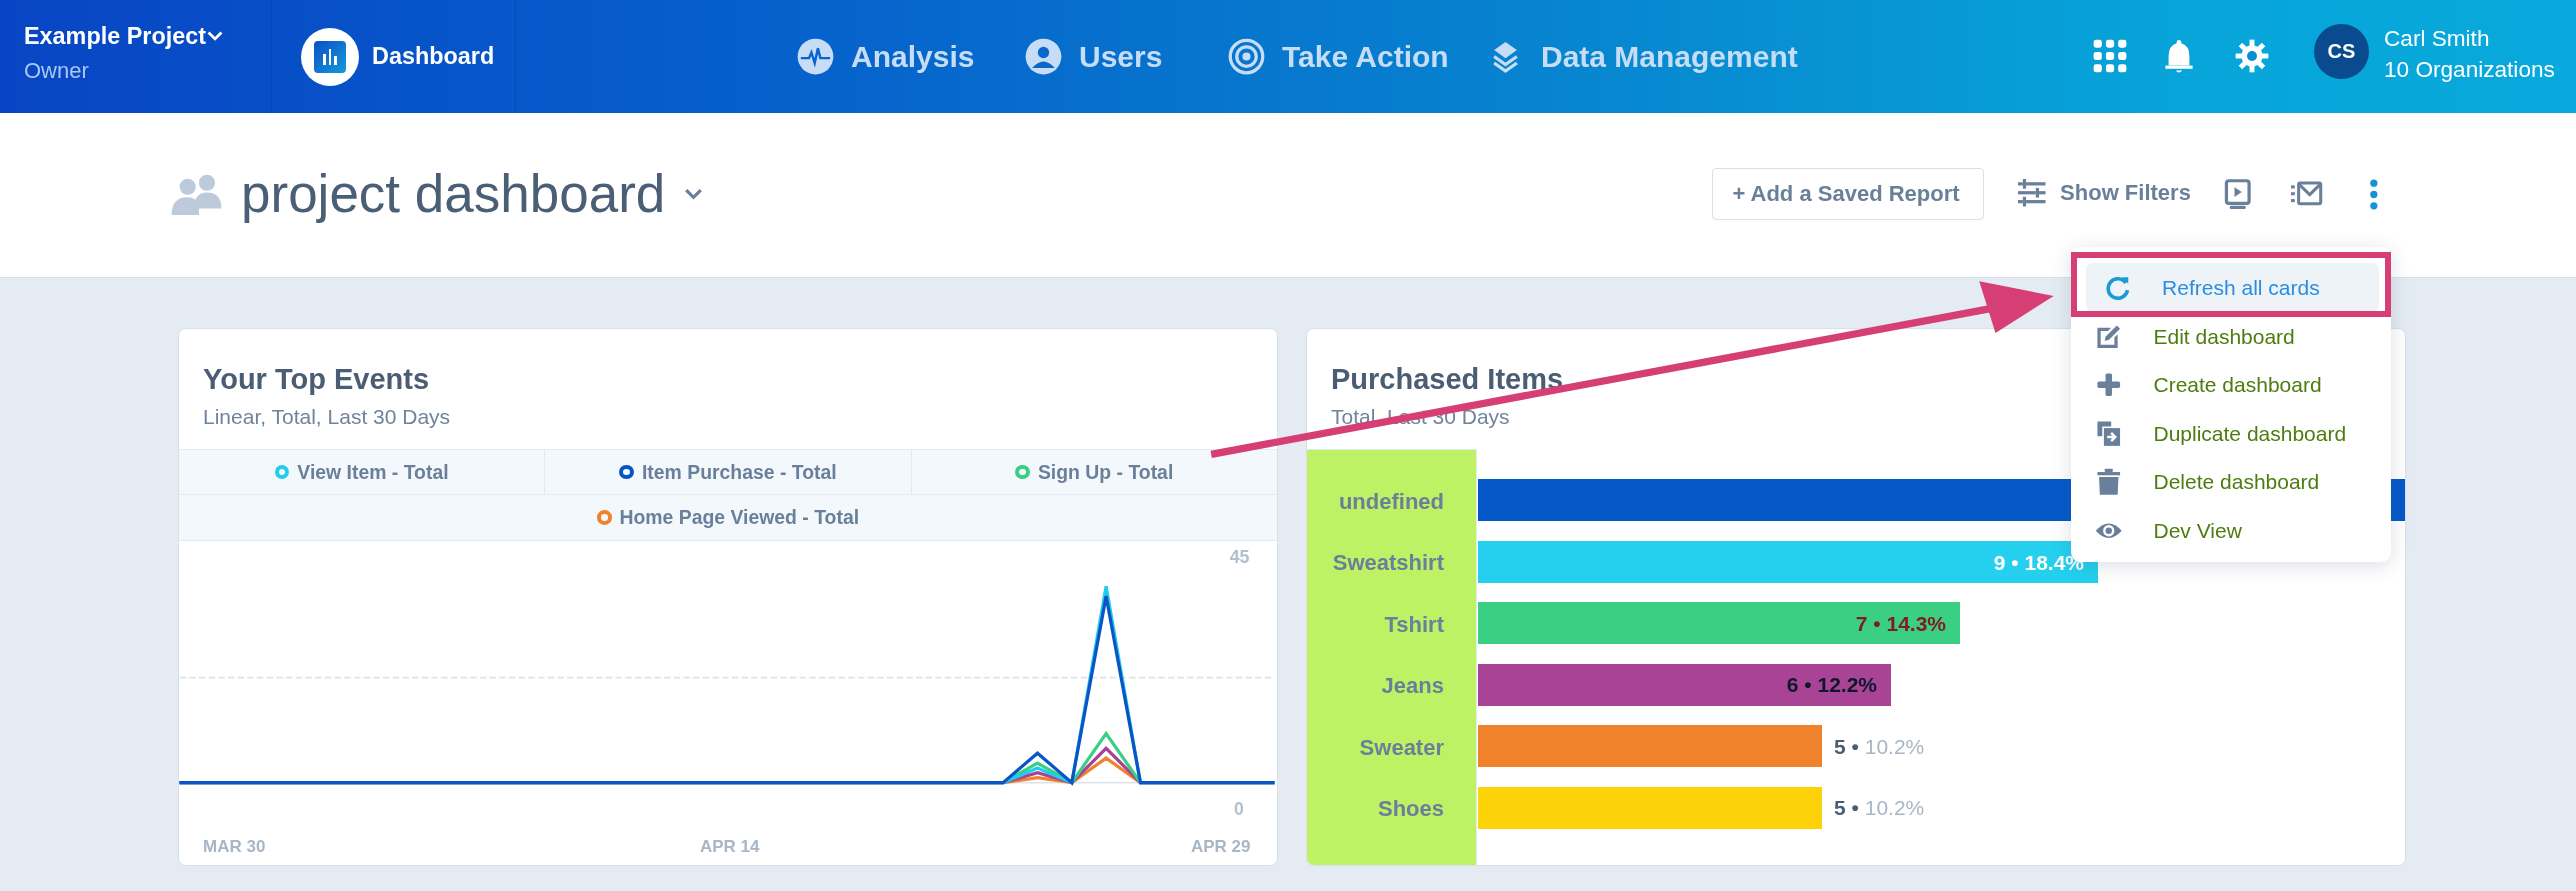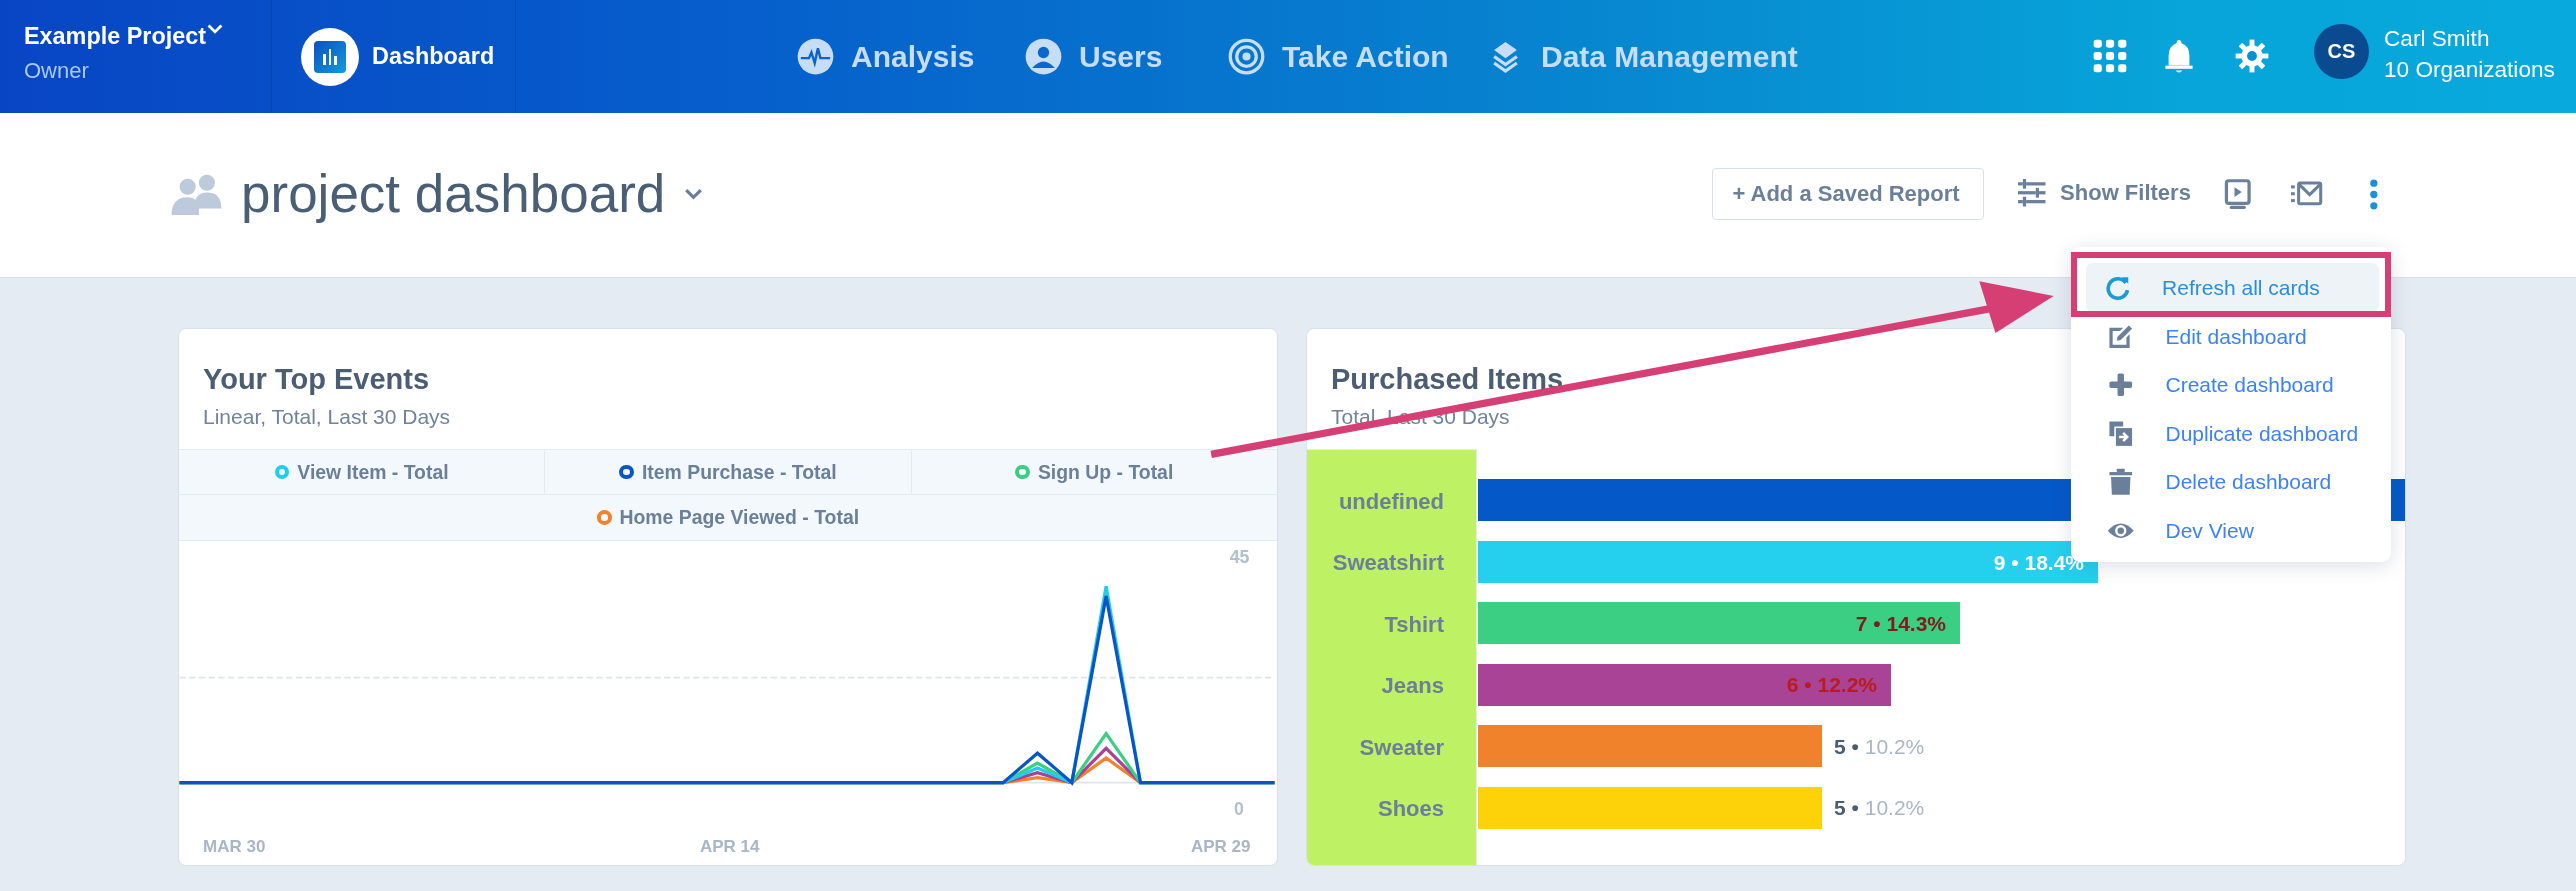--- a/index.html
+++ b/index.html
@@ -1,20 +1,20 @@
 <!DOCTYPE html>
 <html style="font-size:13px"><head>
 <meta charset="utf-8">
 <style>
   *{box-sizing:border-box;margin:0;padding:0}
   html,body{width:2576px;height:891px;overflow:hidden}
   body{font-family:"Liberation Sans",sans-serif;background:#e4ebf3;position:relative;color:#4a5d73}
   .topnav{position:absolute;left:0;top:0;width:2576px;height:113px;background:linear-gradient(90deg,#0845c4 0%,#0660cc 30%,#0784cf 60%,#07a5d9 85%,#08a9dc 100%);}
   .proj{position:absolute;left:0;top:0;width:272px;height:113px;border-right:1.6px solid rgba(0,0,0,0.12);padding:22.6px 0 0 24px;color:#fff}
-  .proj .name{font-size:23.4px;font-weight:bold;display:flex;align-items:flex-start;gap:0}
+  .proj .name{font-size:23.4px;font-weight:bold;display:flex;align-items:center;gap:0}
   .proj .role{font-size:22px;color:#a9c8f2;margin-top:8px}
   .dash{position:absolute;left:272px;top:0;width:244px;height:113px;border-right:1.6px solid rgba(0,0,0,0.12);display:flex;align-items:center;padding-left:29px;gap:13px;color:#fff;font-size:23.4px;font-weight:bold}
   .dash .circ{width:58px;height:58px;border-radius:50%;background:#fff;display:flex;align-items:center;justify-content:center}
   .dash .circ .sq{width:32px;height:32px;border-radius:4px;background:linear-gradient(135deg,#0b4fc6,#139bd9);display:flex;align-items:flex-end;justify-content:center;gap:3.2px;padding-bottom:7.3px}
   .dash .circ .sq i{display:block;width:2.4px;background:#fff}
   .navitem{position:absolute;top:0;height:113px;display:flex;align-items:center;gap:16px;color:#c7dcf5;font-size:30px;font-weight:bold}
   .navitem svg{width:39px;height:39px}
   .topicon{position:absolute;top:34px;width:44px;height:44px;display:flex;align-items:center;justify-content:center}
   .avatar{position:absolute;left:2314px;top:24px;width:55px;height:55px;border-radius:50%;background:#0a4a8f;color:#fff;font-size:20px;font-weight:bold;display:flex;align-items:center;justify-content:center}
   .user{position:absolute;left:2384px;top:22.6px;color:#fff;font-size:22.6px;line-height:31px}
@@ -34,21 +34,21 @@
   .lcell:last-child{border-right:none}
   .dot{width:14.6px;height:14.6px;border-radius:50%;border:4px solid}
   .chartsvg{position:absolute;left:0;top:213px}
   .xl{position:absolute;top:508px;font-size:17px;font-weight:bold;color:#a8b6c6}
   .barlabels{position:absolute;left:0;top:120px;width:170px;height:420px;background:#bef264;border-right:1.6px solid #e3ebf2;border-top:1.6px solid #e3ebf2}
   .blabel{position:absolute;right:32px;font-size:22px;font-weight:bold;color:#6a809a}
   .bar{position:absolute;left:171px;height:42px}
   .bval{position:absolute;font-size:21px;font-weight:bold;white-space:nowrap}
   .bval .p{font-weight:normal}
   .menu{position:absolute;left:2071px;top:247px;width:320px;height:315px;background:#fff;border-radius:9.7px;box-shadow:0 3.2px 19.4px rgba(60,80,110,0.18)}
-  .mitem{position:absolute;left:0;width:100%;height:49px;display:flex;align-items:center;padding-left:36px;gap:31px;font-size:21px;color:#3b82f6}
+  .mitem{position:absolute;left:0;width:100%;height:49px;display:flex;align-items:center;padding-left:24px;gap:31px;font-size:21px;color:#4d7c0f}
   .mitem.active{background:#eef3f8;color:#2a8de0;left:14.6px;width:293px;border-radius:6.5px;padding-left:18px}
   .mitem svg{width:27.5px;height:27.5px;flex:none}
   .hl{position:absolute;left:2071px;top:252px;width:320px;height:65px;border:6.5px solid #d63f74;pointer-events:none}
   .arrow{position:absolute;left:0;top:0;pointer-events:none}
 </style>
 </head>
 <body>
 
 <div class="topnav">
   <div class="proj">
@@ -263,21 +263,21 @@
       <div class="blabel" style="top: 285px;">Sweater</div>
       <div class="blabel" style="top: 346px;">Shoes</div>
     </div>
   <div id="bar-layer">
       <div class="bar" style="top: 150px; width: 970px; background: rgb(4, 88, 200);"></div>
       <div class="bar" style="top: 212px; width: 620px; background: rgb(36, 208, 238);"></div>
       <div class="bval" style="top: 222px; color: rgb(255, 255, 255); right: 321px;"><span>9 • </span><span class="">18.4%</span></div>
       <div class="bar" style="top: 273px; width: 482px; background: rgb(59, 207, 132);"></div>
       <div class="bval" style="top: 283px; color: #7f1d1d; right: 459px;"><span>7 • </span><span class="">14.3%</span></div>
       <div class="bar" style="top: 335px; width: 413px; background: rgb(168, 67, 150);"></div>
-      <div class="bval" style="top: 344px; color: #b91c1c; right: 528px;"><span>6 • </span><span class="">12.2%</span></div>
+      <div class="bval" style="top: 344px; color: #0f172a; right: 528px;"><span>6 • </span><span class="">12.2%</span></div>
       <div class="bar" style="top: 396px; width: 344px; background: rgb(240, 130, 43);"></div>
       <div class="bval" style="top: 406px; left: 527px;"><span style="color: rgb(74, 93, 115);">5 • </span><span class="p" style="color: rgb(168, 182, 198);">10.2%</span></div>
       <div class="bar" style="top: 458px; width: 344px; background: rgb(254, 210, 8);"></div>
       <div class="bval" style="top: 467px; left: 527px;"><span style="color: rgb(74, 93, 115);">5 • </span><span class="p" style="color: rgb(168, 182, 198);">10.2%</span></div>
     </div>
 </div>
 
 <div class="menu">
   <div class="mitem active" style="top:16px">
     <svg viewBox="0 0 34 34">

